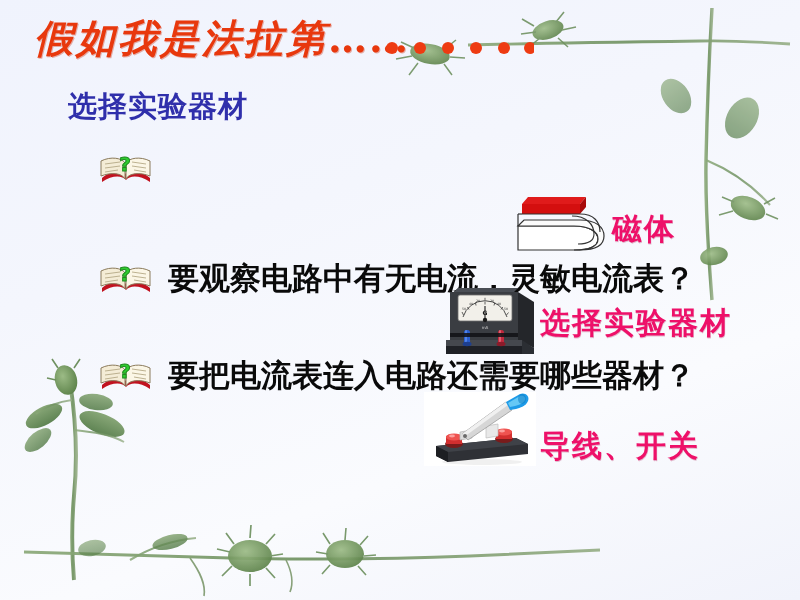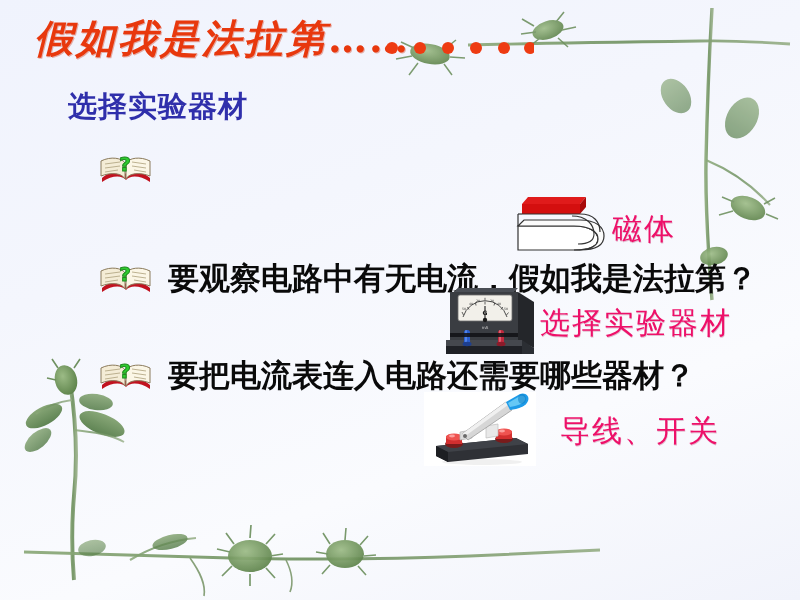--- a/index.html
+++ b/index.html
@@ -87,29 +87,29 @@
     width: 56px;
     height: 34px;
     flex: 0 0 auto;
   }
 
   
   .answer {
     position: absolute;
     font-family: "DejaVu Serif", "Liberation Serif", serif;
     font-size: 30px;
-    font-weight: normal;
+    font-weight: bold;
     color: #ee1069;
     letter-spacing: 2px;
     white-space: nowrap;
     text-shadow: 0.5px 0.5px 0 rgba(160,10,70,0.25);
   }
   .ans-1 { left: 612px; top: 209px; }
   .ans-2 { left: 540px; top: 303px; }
-  .ans-3 { left: 540px; top: 411px; margin-left: 20px; }
+  .ans-3 { left: 540px; top: 426px; }
 
   
   .equip {
     position: absolute;
   }
   .equip-magnet { left: 512px; top: 192px; width: 110px; height: 62px; }
   .equip-meter  { left: 440px; top: 284px; width: 102px; height: 76px; }
   .equip-switch { left: 424px; top: 392px; width: 112px; height: 74px; background: #ffffff; }
 </style>
 </head>
@@ -230,21 +230,21 @@
     <span class="book-icon">
       <svg width="56" height="34" viewBox="0 0 56 34">
         <path d="M4 26 C14 18, 24 18, 28 22 C32 18, 42 18, 52 26 L52 30 C42 23, 32 23, 28 28 C24 23, 14 23, 4 30 Z" fill="#c1121f"></path>
         <path d="M3 9 C13 4, 24 6, 27 11 L27 27 C24 21, 13 20, 3 24 Z" fill="#f4ecd6" stroke="#8a7a5c" stroke-width="1"></path>
         <path d="M52 9 C42 4, 31 6, 28 11 L28 27 C31 21, 42 20, 52 24 Z" fill="#fbf6e6" stroke="#8a7a5c" stroke-width="1"></path>
         <path d="M7 12 L22 10 M7 16 L22 14 M7 20 L20 18" stroke="#b6a987" stroke-width="0.9"></path>
         <path d="M48 12 L34 10 M48 16 L34 14 M48 20 L36 18" stroke="#b6a987" stroke-width="0.9"></path>
         <text x="27" y="19" font-family="DejaVu Sans, sans-serif" font-size="20" font-weight="bold" fill="#2ecc2e" stroke="#1f8a1f" stroke-width="1" text-anchor="middle">?</text>
       </svg>
     </span>
-    <span class="q-text">要观察电路中有无电流，假如我是法拉第？</span>
+    <span class="q-text">要观察电路中有无电流，灵敏电流表？</span>
   </div>
 
   <div class="equip equip-meter">
     <svg width="102" height="76" viewBox="0 0 102 76">
 
       <path d="M78 8 L94 18 L94 64 L78 56 Z" fill="#24262a"></path>
 
       <path d="M10 8 L78 8 L78 56 L10 56 Z" fill="#3a3d42"></path>
 
       <path d="M14 8 L74 8 L78 4 L18 4 Z" fill="#4a4e55"></path>

